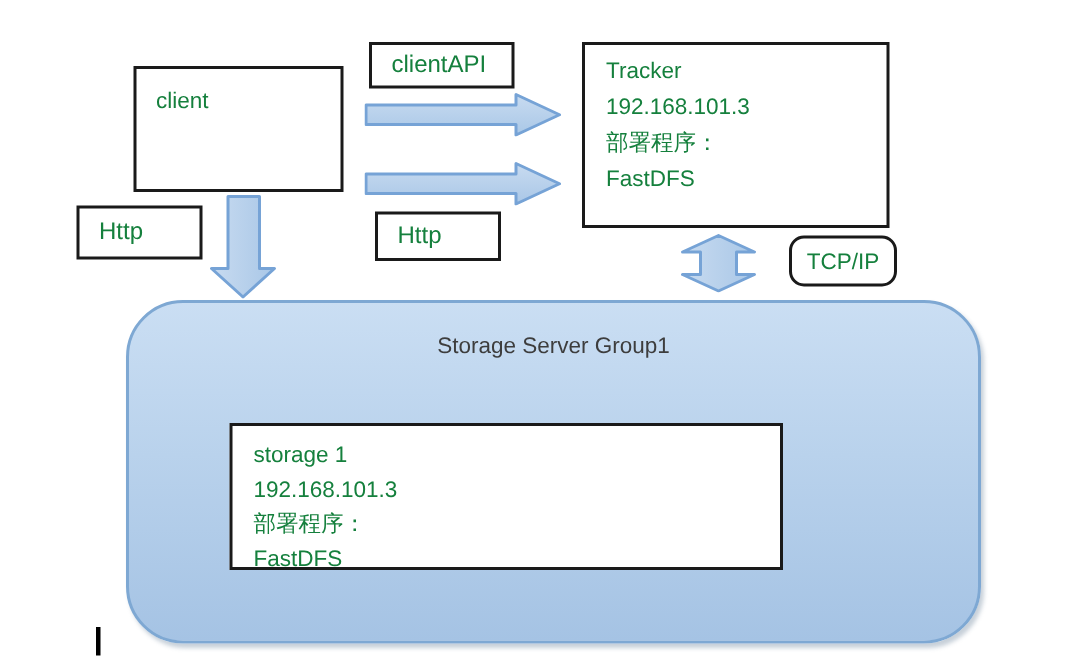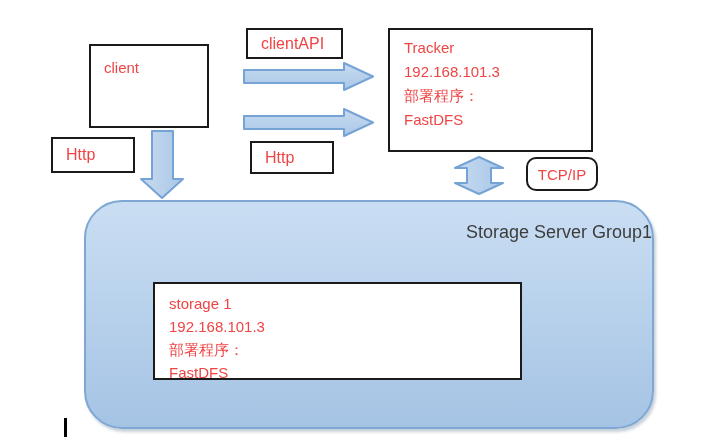--- a/index.html
+++ b/index.html
@@ -9,45 +9,45 @@
     position: relative;
     width: 724px;
     height: 448px;
     background: #ffffff;
     overflow: hidden;
   }
   .box {
     position: absolute;
     background: #ffffff;
     border: 2px solid #1a1a1a;
-    color: #ef4444;
+    color: #15803d;
     font-size: 15px;
   }
   .lbl { display: block; }
-  .client-box { left: 89px; top: 44px; width: 120px; height: 84px; padding: 13px 0 0 13px; }
+  .client-box { left: 89px; top: 44px; width: 140px; height: 84px; padding: 13px 0 0 13px; }
   .clientapi-box { left: 246px; top: 28px; width: 97px; height: 31px; display: flex; align-items: center; padding-left: 13px; font-size: 16px; }
   .tracker-box { left: 388px; top: 28px; width: 205px; height: 124px; padding: 6px 0 0 14px; }
   .http-left-box { left: 51px; top: 137px; width: 84px; height: 36px; display: flex; align-items: center; padding-left: 13px; font-size: 16px; }
   .http-right-box { left: 250px; top: 141px; width: 84px; height: 33px; display: flex; align-items: center; padding-left: 13px; font-size: 16px; }
   .tcpip-box { left: 526px; top: 157px; width: 72px; height: 34px; display: flex; align-items: center; justify-content: center; font-size: 15px; border-radius: 10px; }
   .info-line { display: block; line-height: 24px; }
   .storage-lines .info-line { line-height: 23px; }
   .group {
     position: absolute;
     left: 84px; top: 200px; width: 570px; height: 229px;
     border: 2px solid #7ea8d3;
     border-radius: 38px;
     background: linear-gradient(to bottom, #cadef3 0%, #b9d2ec 45%, #a5c3e4 100%);
     box-shadow: 2px 3px 3px rgba(130,150,170,0.45);
   }
   .group-title {
     margin-top: 20px;
-    text-align: right;
+    text-align: center;
     color: #3d3d3d;
-    font-size: 18px;
+    font-size: 15px;
   }
   .storage-box { left: 153px; top: 282px; width: 369px; height: 98px; padding: 8px 0 0 14px; }
   .arrow { position: absolute; }
   .cursor-line { position: absolute; left: 64px; top: 418px; width: 3px; height: 19px; background: #000000; }
 </style>
 </head>
 <body>
 
 <div class="canvas">
 

